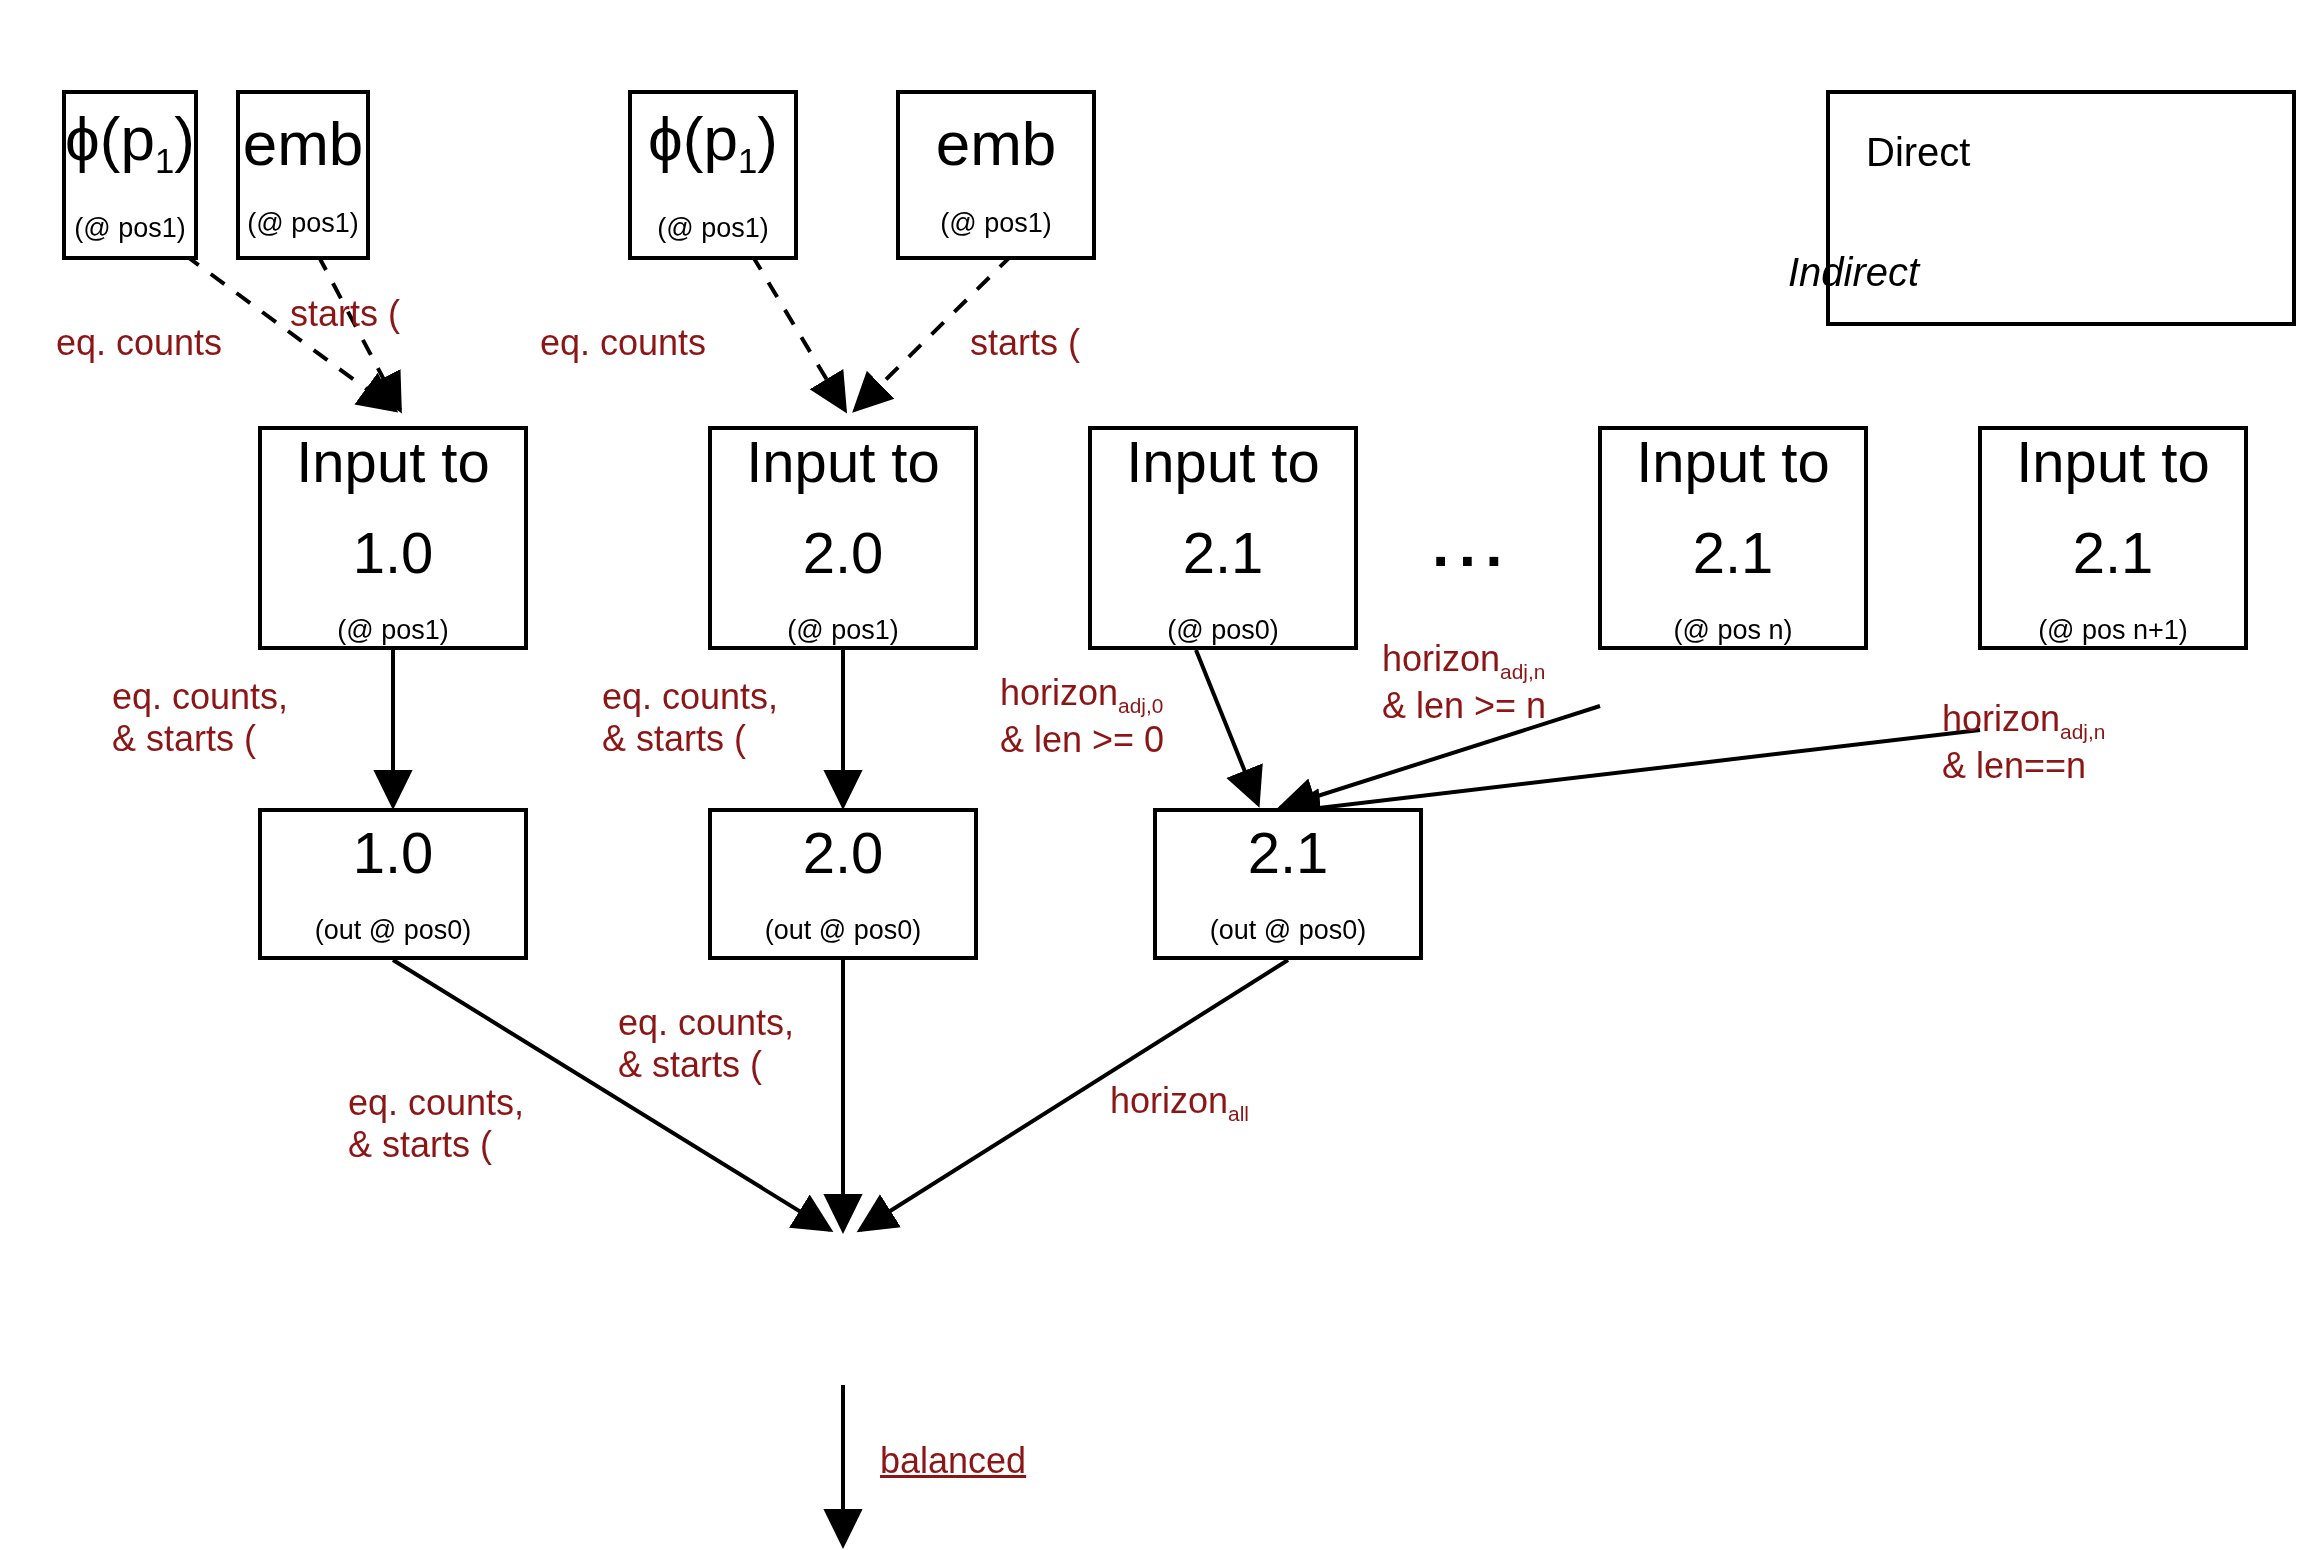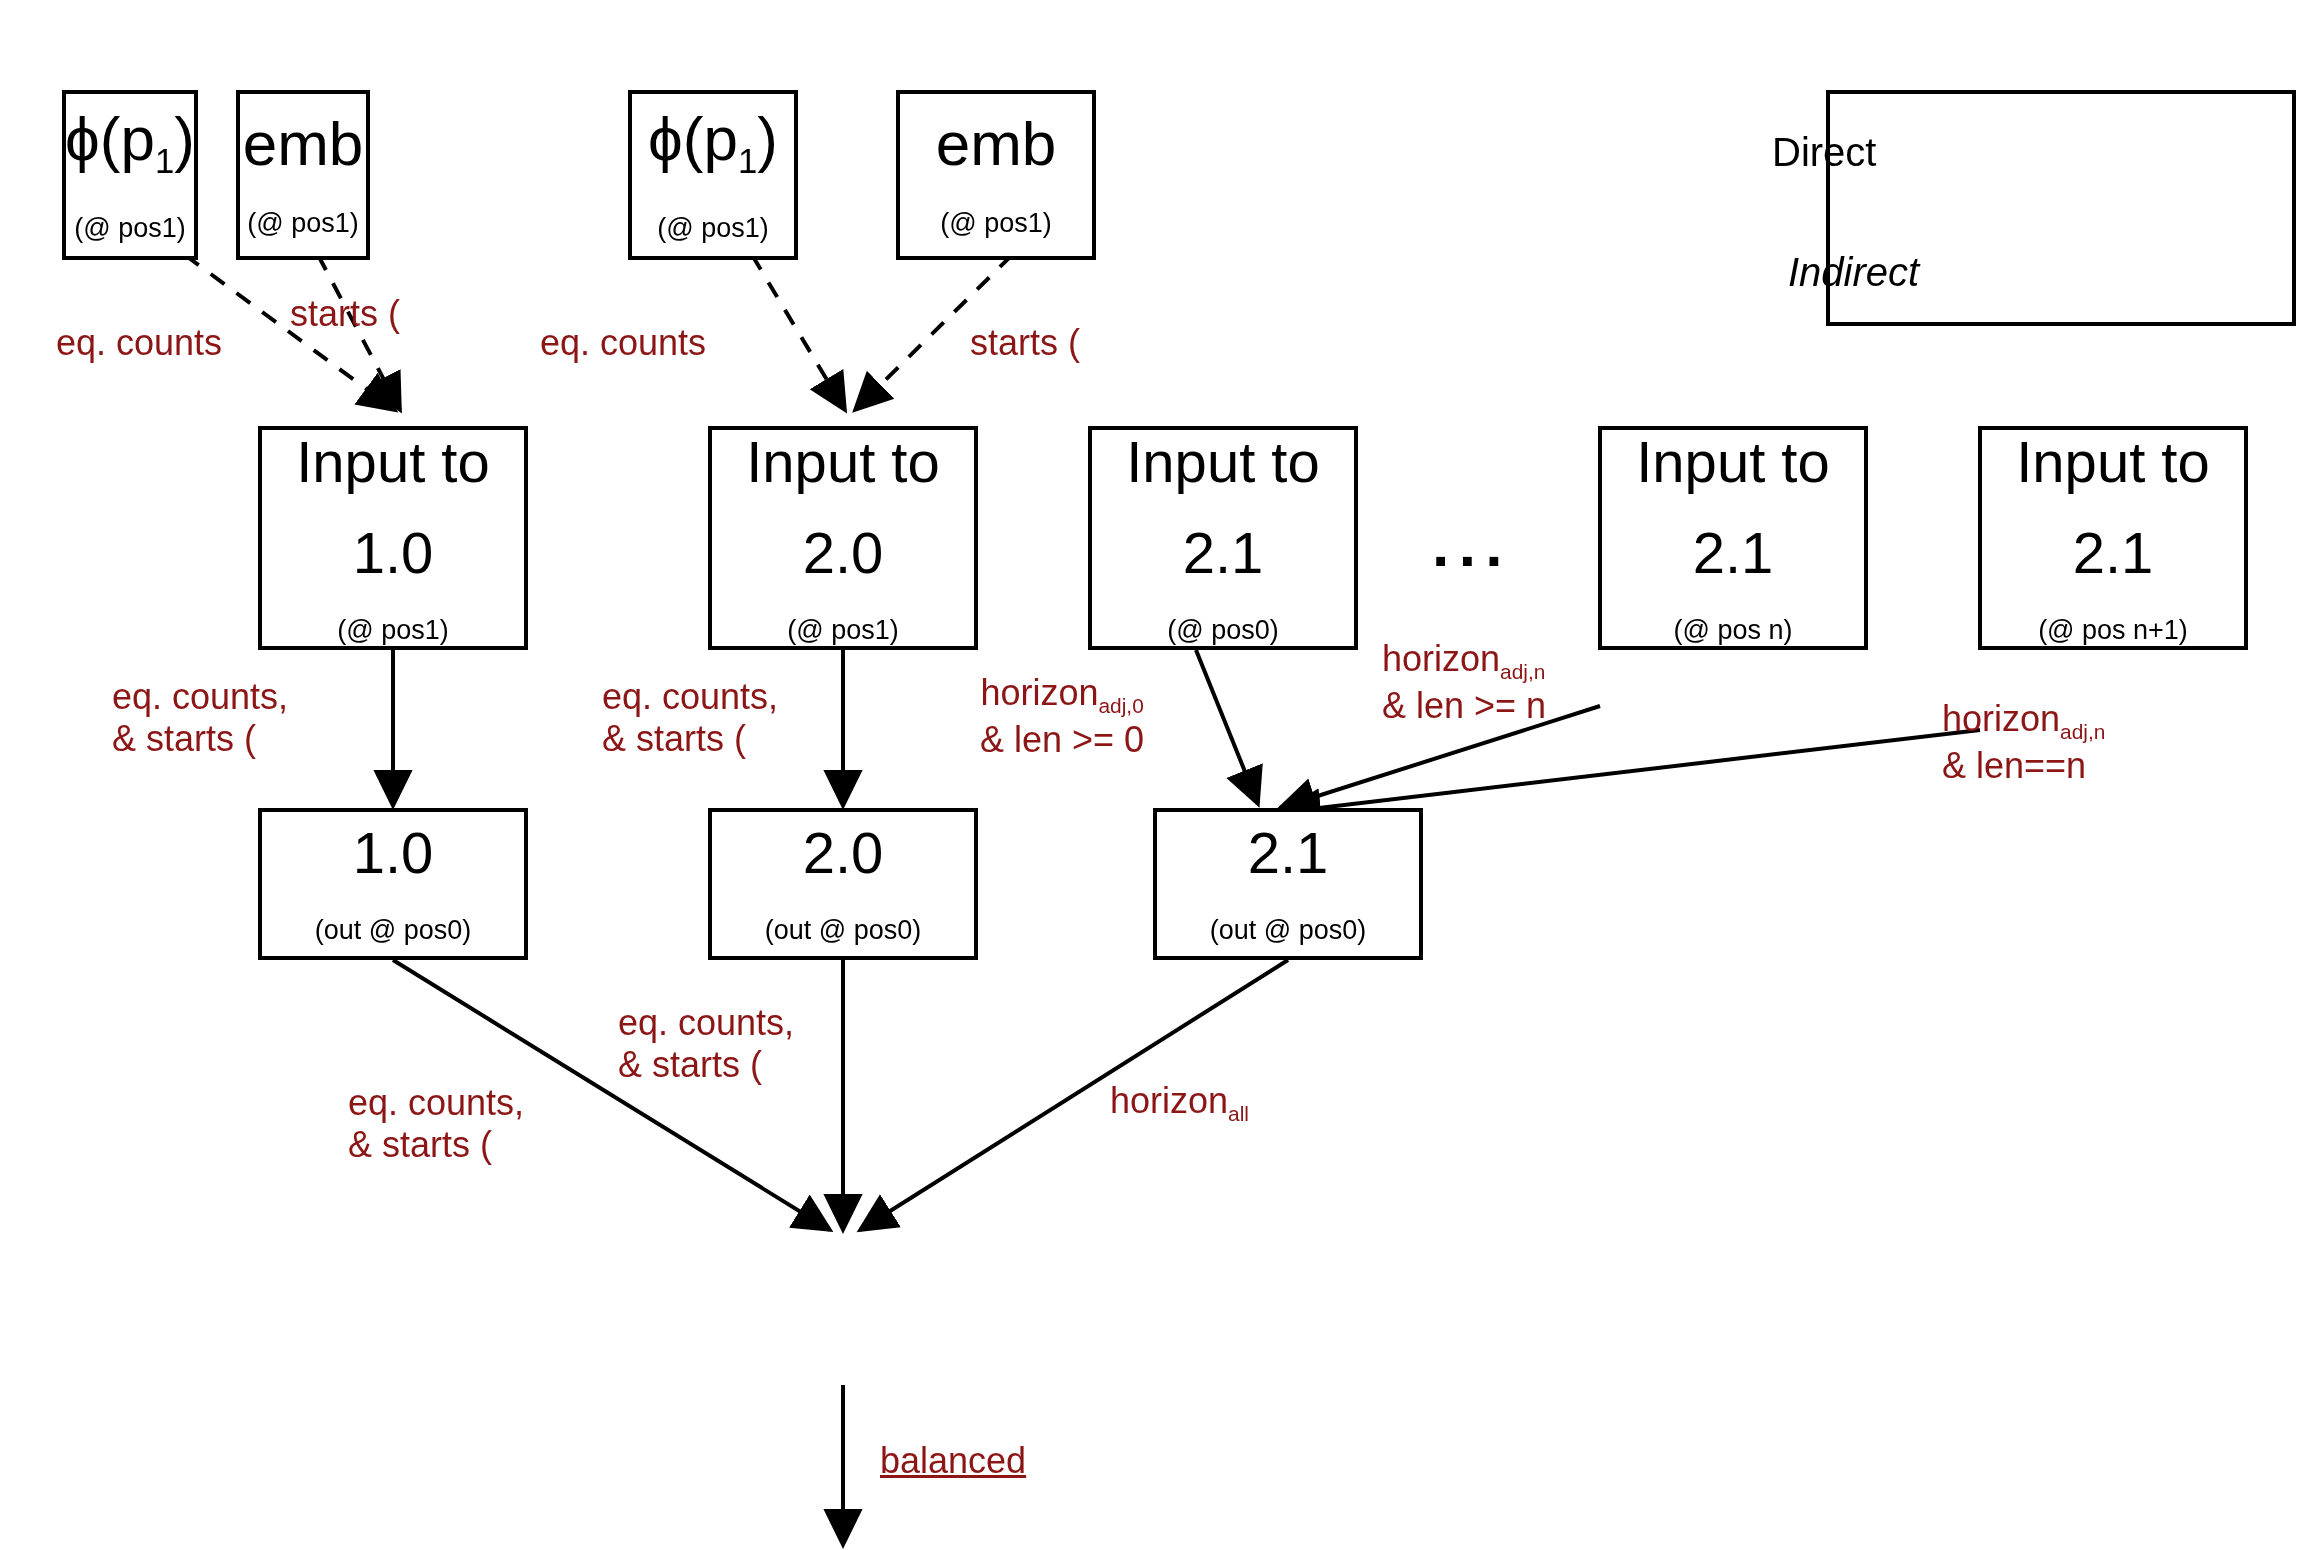--- a/index.html
+++ b/index.html
@@ -133,21 +133,21 @@
   <div class="redlbl" style="left:112px;top:676px;">
     <div>eq. counts,</div>
     <div>&amp; starts (</div>
   </div>
 
   <div class="redlbl" style="left:602px;top:676px;">
     <div>eq. counts,</div>
     <div>&amp; starts (</div>
   </div>
 
-  <div class="redlbl" style="left:980px;top:672px;text-align:center;">
+  <div class="redlbl" style="left:1000px;top:672px;">
     <div><span>horizon</span><span class="sb">adj,0</span></div>
     <div>&amp; len &gt;= 0</div>
   </div>
 
   <div class="redlbl" style="left:1382px;top:638px;">
     <div><span>horizon</span><span class="sb">adj,n</span></div>
     <div>&amp; len &gt;= n</div>
   </div>
 
   <div class="redlbl" style="left:1942px;top:698px;">
@@ -163,16 +163,16 @@
   <div class="redlbl" style="left:618px;top:1002px;">
     <div>eq. counts,</div>
     <div>&amp; starts (</div>
   </div>
 
   <div class="redlbl" style="left:1110px;top:1080px;"><span>horizon</span><span class="sb">all</span></div>
 
   <div class="redlbl" style="left:880px;top:1440px;text-decoration:underline;">balanced</div>
 
   <div class="legendbox" style="left:1826px;top:90px;width:470px;height:236px;"></div>
-  <div class="legrow" style="left:1772px;top:130px;">Direct</div>
+  <div class="legrow" style="left:1866px;top:130px;">Direct</div>
   <div class="legrow" style="left:1788px;top:250px;font-style:italic;">Indirect</div>
 
 </div>
 
 </body></html>

